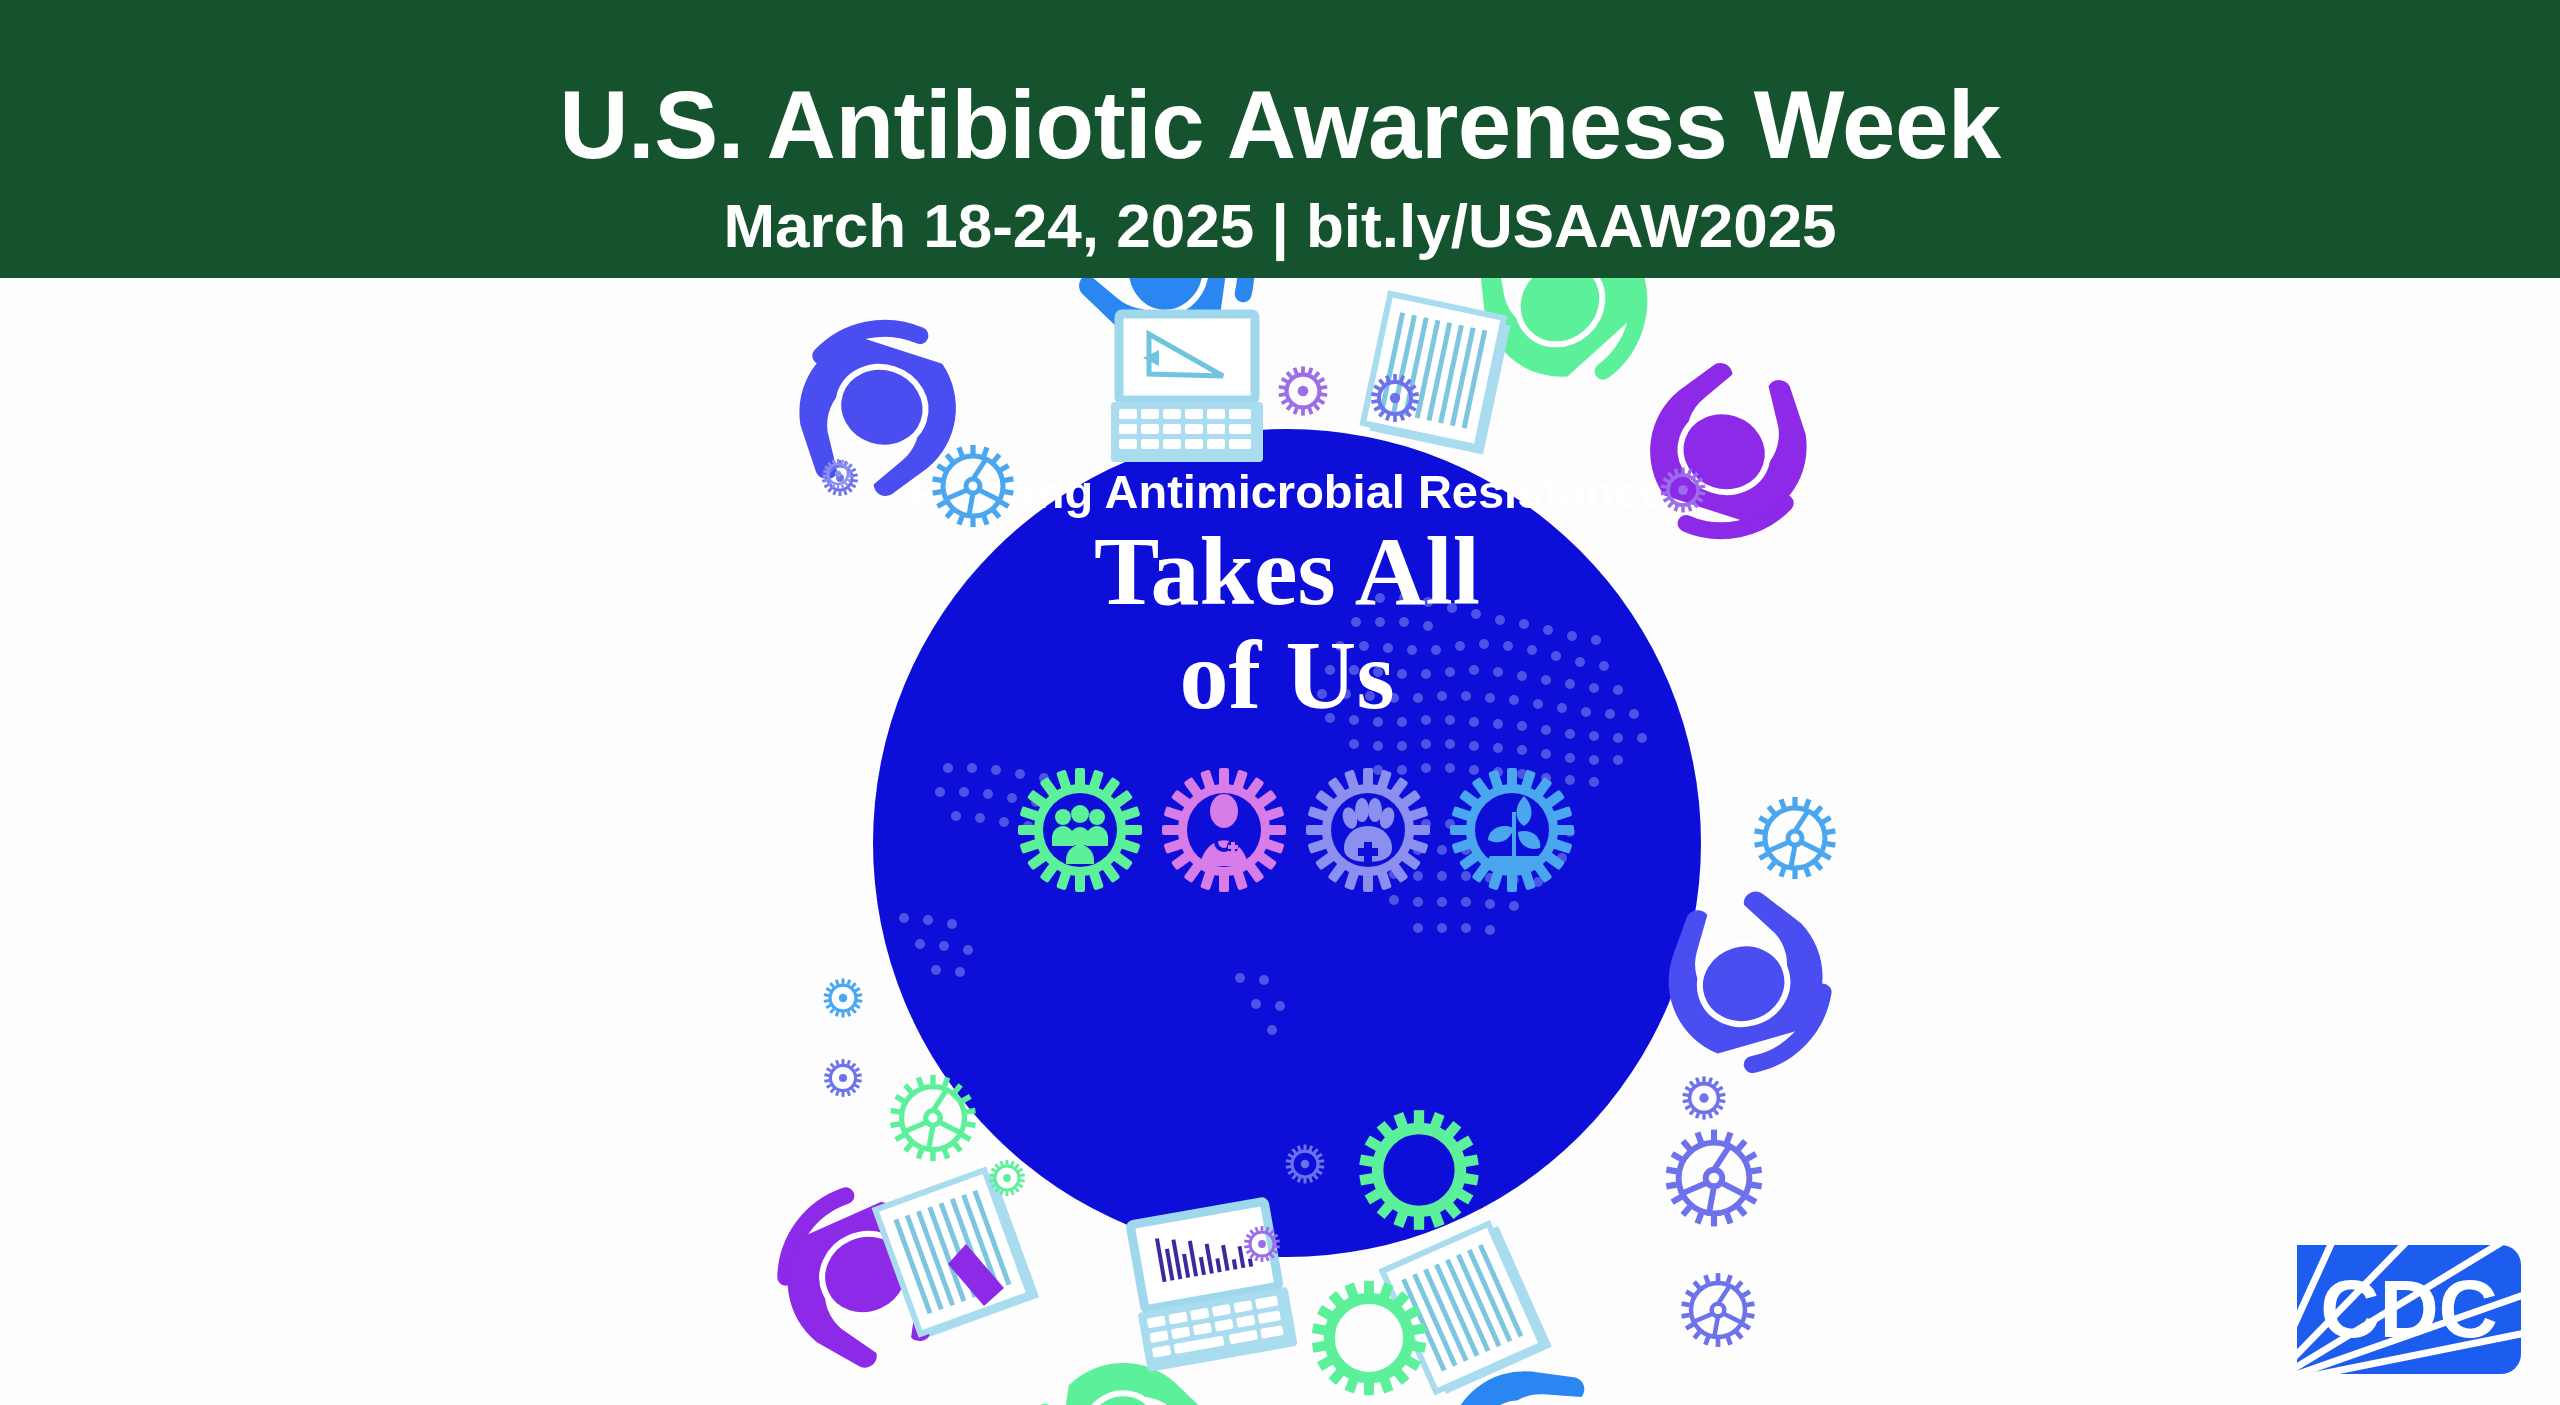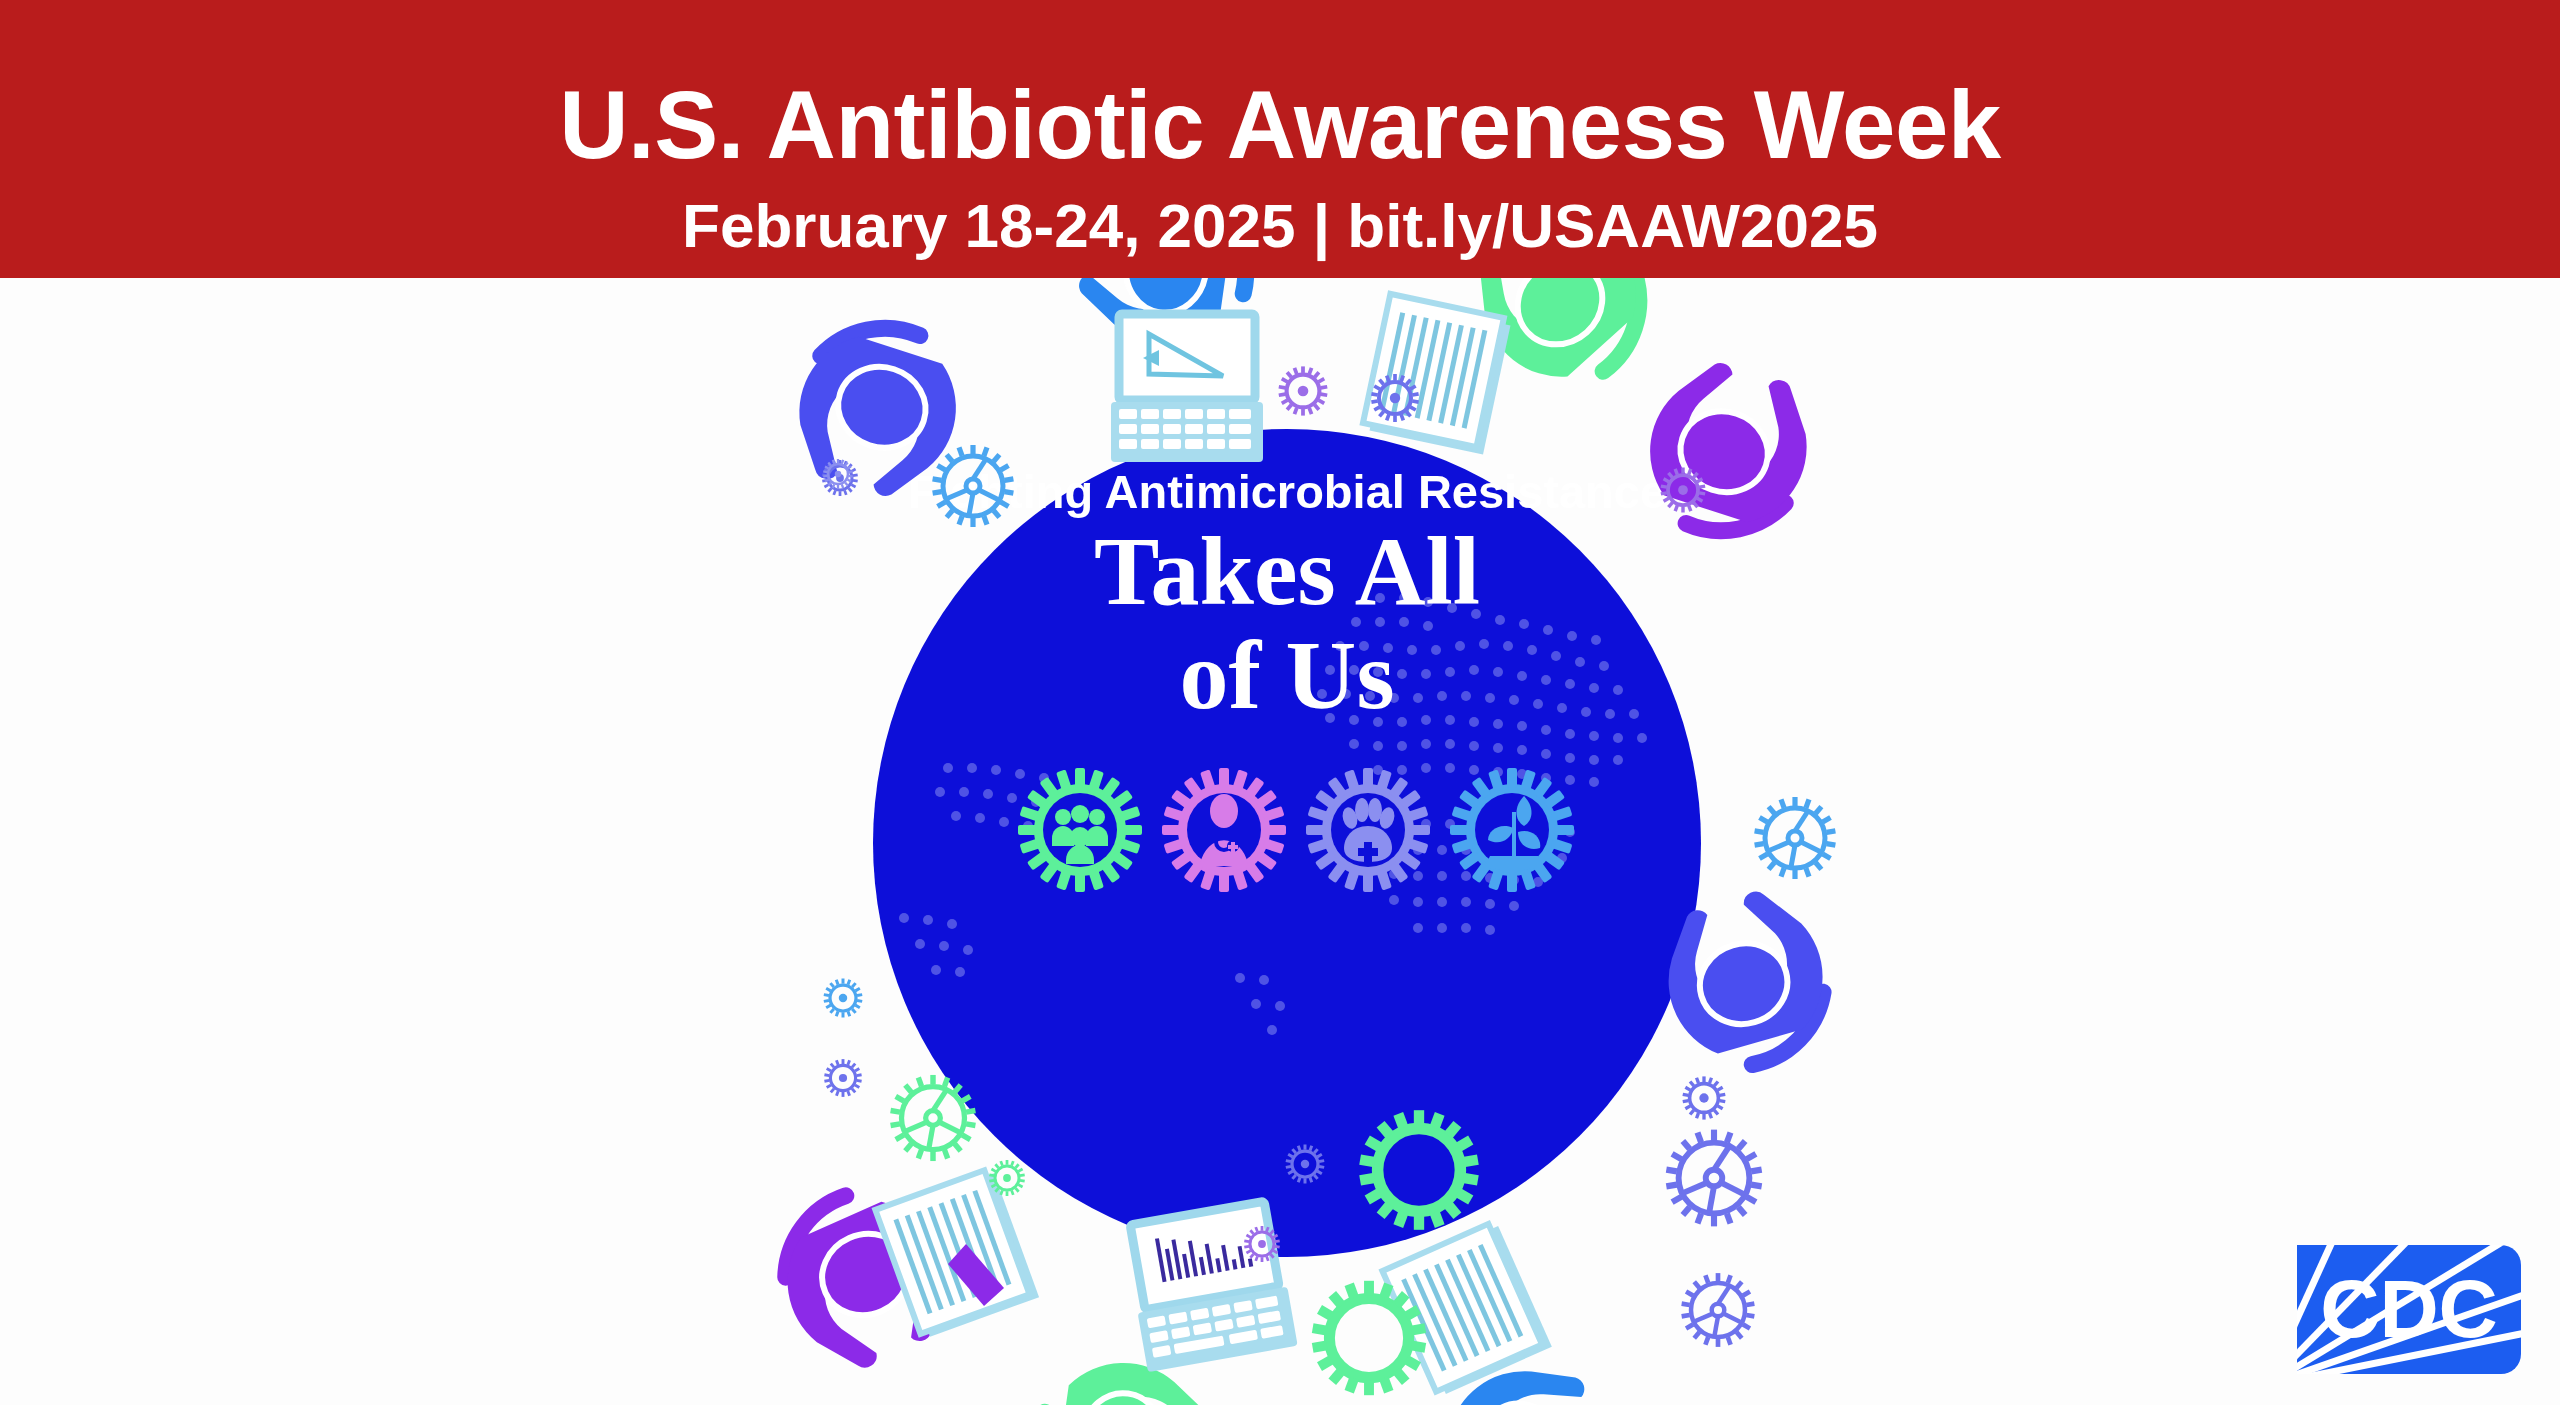--- a/index.html
+++ b/index.html
@@ -4,21 +4,21 @@
 <style>
   * { margin:0; padding:0; box-sizing:border-box; }
   html,body { width:2560px; height:1405px; background:#ffffff;
     font-family:"Liberation Sans", sans-serif; overflow:hidden; }
 
   .poster { position:relative; width:2560px; height:1405px; background:#fdfdfd; overflow:hidden; }
 
   
   .banner {
     position:absolute; left:0; top:0; width:2560px; height:340px;
-    background:#b91c1c; display:flex; flex-direction:column;
+    background:#14532d; display:flex; flex-direction:column;
     align-items:center; justify-content:center; padding-bottom:6px;
   }
   .banner-title {
     color:#ffffff; font-size:96px; font-weight:bold; letter-spacing:-0.5px;
     line-height:1.0; text-align:center; white-space:nowrap;
   }
   .banner-subtitle {
     color:#ffffff; font-size:62px; font-weight:bold; letter-spacing:0px;
     line-height:1.0; text-align:center; margin-top:22px; white-space:nowrap;
   }
@@ -32,21 +32,21 @@
     position:absolute; left:2297px; top:1245px; width:224px; height:151px;
   }
 </style>
 </head>
 <body>
 
 <div class="poster">
 
   <div class="banner">
     <div class="banner-title">U.S. Antibiotic Awareness Week</div>
-    <div class="banner-subtitle">February 18-24, 2025 | bit.ly/USAAW2025</div>
+    <div class="banner-subtitle">March 18-24, 2025 | bit.ly/USAAW2025</div>
   </div>
 
   <div class="stage">
     <svg class="art" viewBox="0 0 2560 1127" xmlns="http://www.w3.org/2000/svg">
 
       <defs>
 
         <g id="gearSmall">
           <circle cx="0" cy="0" r="20" fill="none" stroke="currentColor" stroke-width="5"></circle>
           <circle cx="0" cy="0" r="6.5" fill="currentColor"></circle>

